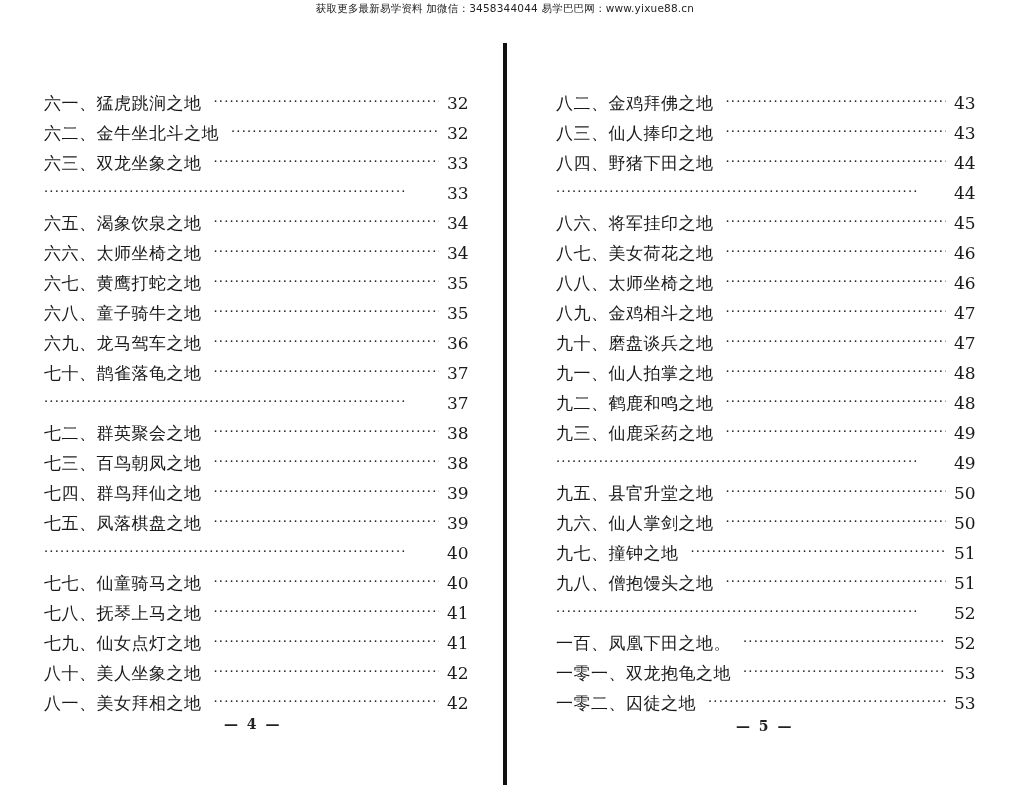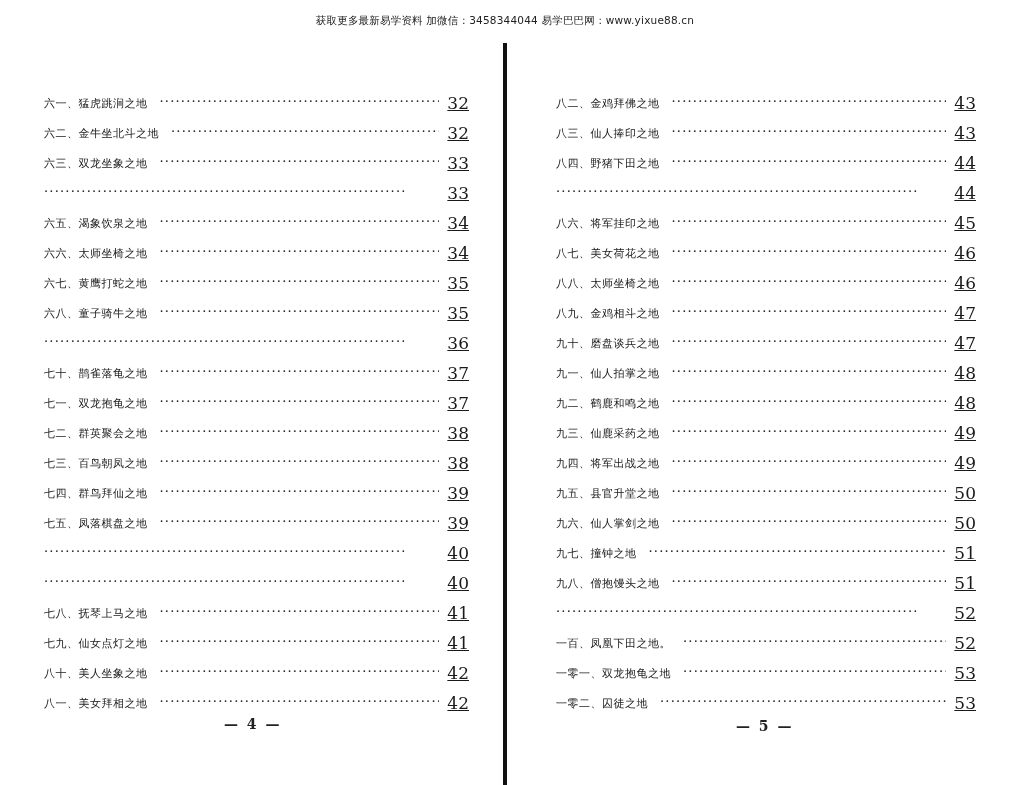--- a/index.html
+++ b/index.html
@@ -10,21 +10,21 @@
     body {
       width: 1010px;
       height: 785px;
       position: relative;
       overflow: hidden;
       font-family: "DejaVu Serif", "Liberation Serif", serif;
       color: #1a1a1a;
     }
     .watermark {
       position: absolute;
-      top: 14px;
+      top: 2px;
       left: 0;
       width: 1010px;
       text-align: center;
       font-family: "DejaVu Sans", "Liberation Sans", sans-serif;
       font-size: 10.5px;
       color: #222;
       letter-spacing: 0.2px;
       white-space: nowrap;
     }
     .spine {
@@ -42,42 +42,41 @@
     .page.left { left: 44px; width: 425px; }
     .page.right { left: 556px; width: 420px; }
     .toc-row {
       position: relative;
       height: 30px;
       display: flex;
       align-items: center;
       white-space: nowrap;
     }
     .toc-title {
-      font-size: 11px;
+      font-size: 17px;
       letter-spacing: 0.5px;
       padding-right: 12px;
       flex: 0 0 auto;
       font-family: Liberation Serif, serif;
     }
     .toc-leader {
       flex: 1 1 auto;
       overflow: hidden;
       font-size: 13px;
       letter-spacing: 1.2px;
       color: #222;
       position: relative;
       top: -2px;
     }
     .toc-page {
       flex: 0 0 auto;
       font-size: 17px;
       padding-left: 8px;
       width: 22px;
-      text-align: right;
-      text-decoration: underline;
+      text-align: left;
     }
     .page-num {
       position: absolute;
       font-size: 14px;
       font-weight: bold;
       color: #222;
       letter-spacing: 2px;
     }
     .page-num.left { left: 224px; top: 716px; }
     .page-num.right { left: 736px; top: 718px; }
@@ -123,30 +122,30 @@
       <span class="toc-title">六七、黄鹰打蛇之地</span>
       <span class="toc-leader">····································································</span>
       <span class="toc-page">35</span>
     </div>
     <div class="toc-row">
       <span class="toc-title">六八、童子骑牛之地</span>
       <span class="toc-leader">····································································</span>
       <span class="toc-page">35</span>
     </div>
     <div class="toc-row">
+      <span class="toc-title">六九、龙马驾车之地</span>
       <span class="toc-leader">····································································</span>
       <span class="toc-page">36</span>
     </div>
     <div class="toc-row">
       <span class="toc-title">七十、鹊雀落龟之地</span>
       <span class="toc-leader">····································································</span>
       <span class="toc-page">37</span>
     </div>
     <div class="toc-row">
-      <span class="toc-title">七一、双龙抱龟之地</span>
       <span class="toc-leader">····································································</span>
       <span class="toc-page">37</span>
     </div>
     <div class="toc-row">
       <span class="toc-title">七二、群英聚会之地</span>
       <span class="toc-leader">····································································</span>
       <span class="toc-page">38</span>
     </div>
     <div class="toc-row">
       <span class="toc-title">七三、百鸟朝凤之地</span>
@@ -161,20 +160,21 @@
     <div class="toc-row">
       <span class="toc-title">七五、凤落棋盘之地</span>
       <span class="toc-leader">····································································</span>
       <span class="toc-page">39</span>
     </div>
     <div class="toc-row">
       <span class="toc-leader">····································································</span>
       <span class="toc-page">40</span>
     </div>
     <div class="toc-row">
+      <span class="toc-title">七七、仙童骑马之地</span>
       <span class="toc-leader">····································································</span>
       <span class="toc-page">40</span>
     </div>
     <div class="toc-row">
       <span class="toc-title">七八、抚琴上马之地</span>
       <span class="toc-leader">····································································</span>
       <span class="toc-page">41</span>
     </div>
     <div class="toc-row">
       <span class="toc-title">七九、仙女点灯之地</span>
@@ -246,21 +246,20 @@
       <span class="toc-title">九二、鹤鹿和鸣之地</span>
       <span class="toc-leader">····································································</span>
       <span class="toc-page">48</span>
     </div>
     <div class="toc-row">
       <span class="toc-title">九三、仙鹿采药之地</span>
       <span class="toc-leader">····································································</span>
       <span class="toc-page">49</span>
     </div>
     <div class="toc-row">
-      <span class="toc-title">九四、将军出战之地</span>
       <span class="toc-leader">····································································</span>
       <span class="toc-page">49</span>
     </div>
     <div class="toc-row">
       <span class="toc-title">九五、县官升堂之地</span>
       <span class="toc-leader">····································································</span>
       <span class="toc-page">50</span>
     </div>
     <div class="toc-row">
       <span class="toc-title">九六、仙人掌剑之地</span>

